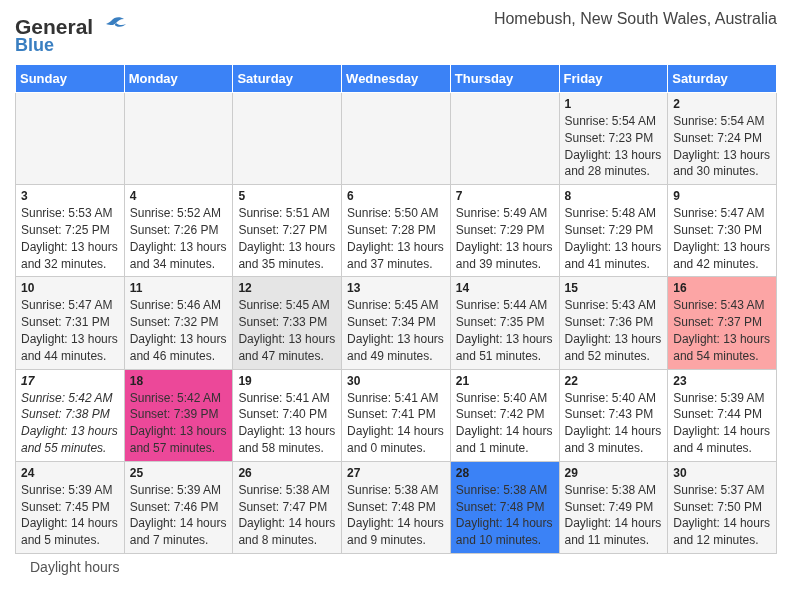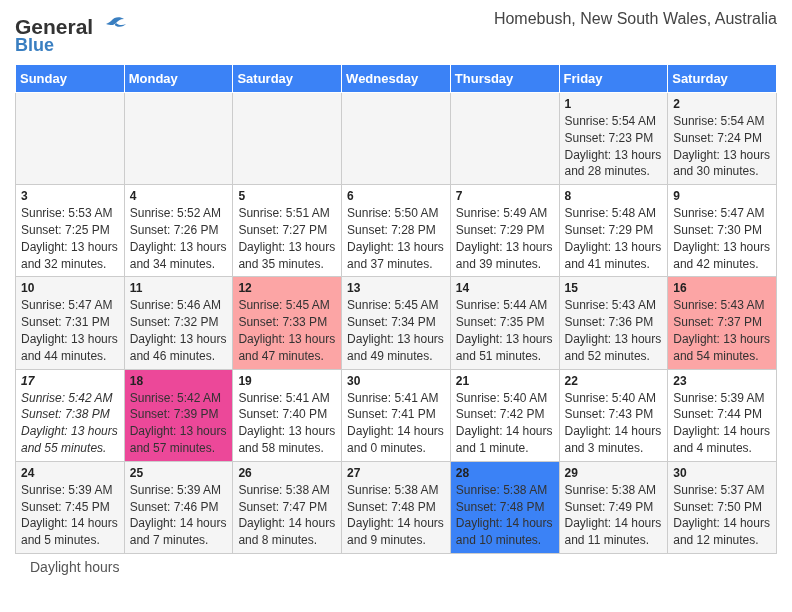--- a/index.html
+++ b/index.html
@@ -191,21 +191,21 @@
           <div class="day-info" style="white-space: pre-line;">Sunrise: 5:47 AM
 Sunset: 7:31 PM
 Daylight: 13 hours and 44 minutes.</div>
         </td>
         <td style="background: rgb(245, 245, 245);">
           <span class="day-number">11</span>
           <div class="day-info" style="white-space: pre-line;">Sunrise: 5:46 AM
 Sunset: 7:32 PM
 Daylight: 13 hours and 46 minutes.</div>
         </td>
-        <td style="background: #fca5a5;">
+        <td style="background: #e5e5e5;">
           <span class="day-number">12</span>
           <div class="day-info" style="white-space: pre-line;">Sunrise: 5:45 AM
 Sunset: 7:33 PM
 Daylight: 13 hours and 47 minutes.</div>
         </td>
         <td style="background: rgb(245, 245, 245);">
           <span class="day-number">13</span>
           <div class="day-info" style="white-space: pre-line;">Sunrise: 5:45 AM
 Sunset: 7:34 PM
 Daylight: 13 hours and 49 minutes.</div>

